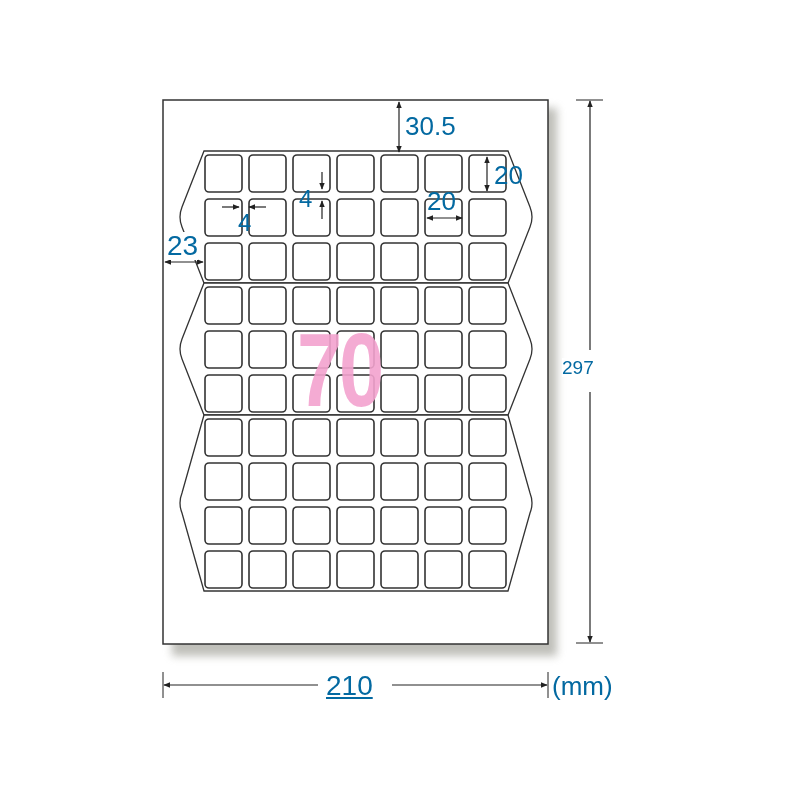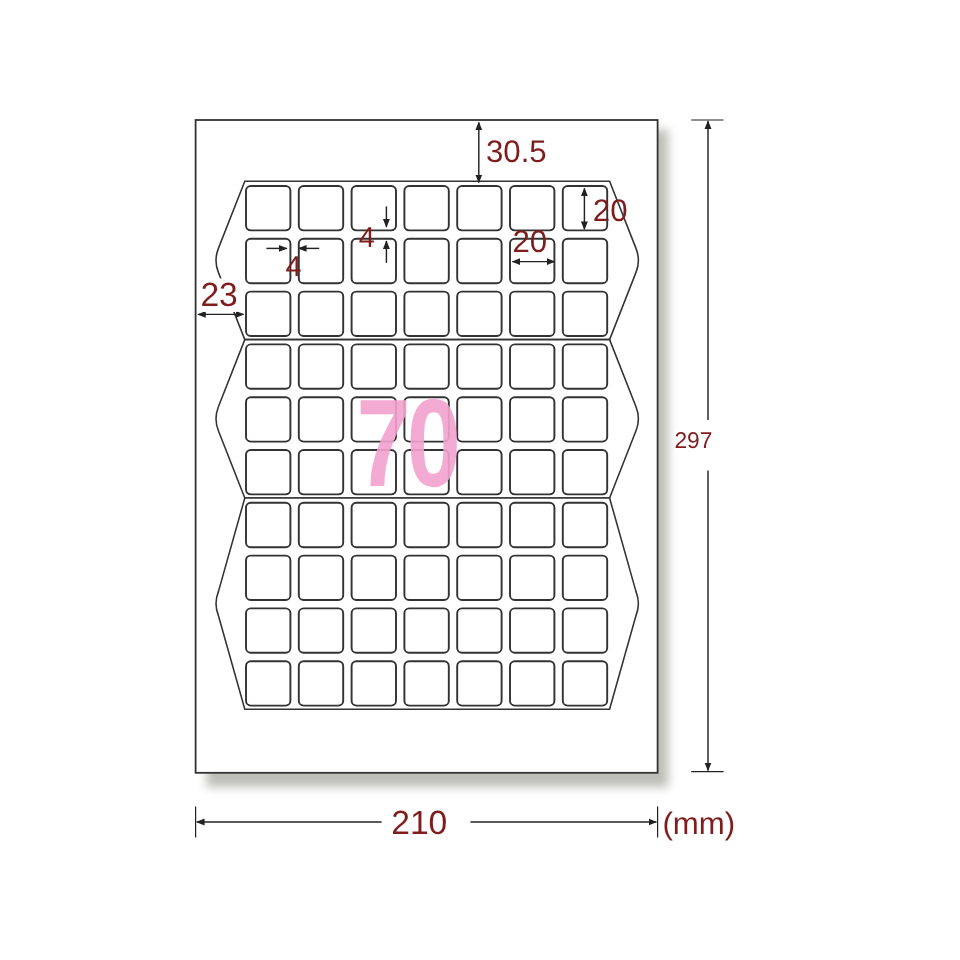--- a/index.html
+++ b/index.html
@@ -1,18 +1,18 @@
 <!DOCTYPE html>
 <html><head>
 <meta charset="utf-8">
 <style>
   html,body{margin:0;padding:0;background:#ffffff;}
   body{width:800px;height:800px;position:relative;overflow:hidden;font-family:"Liberation Sans",sans-serif;}
   #stage{position:absolute;left:0;top:0;width:800px;height:800px;}
-  .dimtext{position:absolute;font-family:"Liberation Sans",sans-serif;color:#7f1d1d;line-height:1;background:#fff;}
+  .dimtext{position:absolute;font-family:"Liberation Sans",sans-serif;color:#0369a1;line-height:1;background:#fff;}
   .dimtext.nobg{background:transparent;}
 </style>
 </head>
 <body>
 
 <div id="stage">
   <svg id="diagram" width="800" height="800" viewBox="0 0 800 800">
     <defs>
       <filter id="shadow" x="-5%" y="-5%" width="115%" height="115%">
         <feGaussianBlur stdDeviation="4"></feGaussianBlur>
@@ -133,15 +133,15 @@
   
   <div class="dimtext nobg" style="left:297px;top:318px;font-size:104px;font-weight:bold;color:#f3a3cf;letter-spacing:-4px;transform:scaleX(0.78);transform-origin:left top;opacity:0.9;">70</div>
 
   <div class="dimtext nobg" style="left:405px;top:113px;font-size:26px;">30.5</div>
   <div class="dimtext" style="left:167px;top:232px;font-size:28px;">23</div>
   <div class="dimtext" style="left:238px;top:211px;font-size:24px;background:transparent;">4</div>
   <div class="dimtext nobg" style="left:299px;top:187px;font-size:24px;">4</div>
   <div class="dimtext nobg" style="left:427px;top:188px;font-size:26px;">20</div>
   <div class="dimtext nobg" style="left:494px;top:162px;font-size:26px;">20</div>
   <div class="dimtext" style="left:562px;top:358px;font-size:19px;">297</div>
-  <div class="dimtext" style="left:326px;top:672px;font-size:28px;">210</div>
+  <div class="dimtext" style="left:326px;top:672px;font-size:28px;text-decoration:underline;">210</div>
   <div class="dimtext" style="left:552px;top:673px;font-size:26px;text-align:center;">(mm)</div>
 </div>
 
 </body></html>

